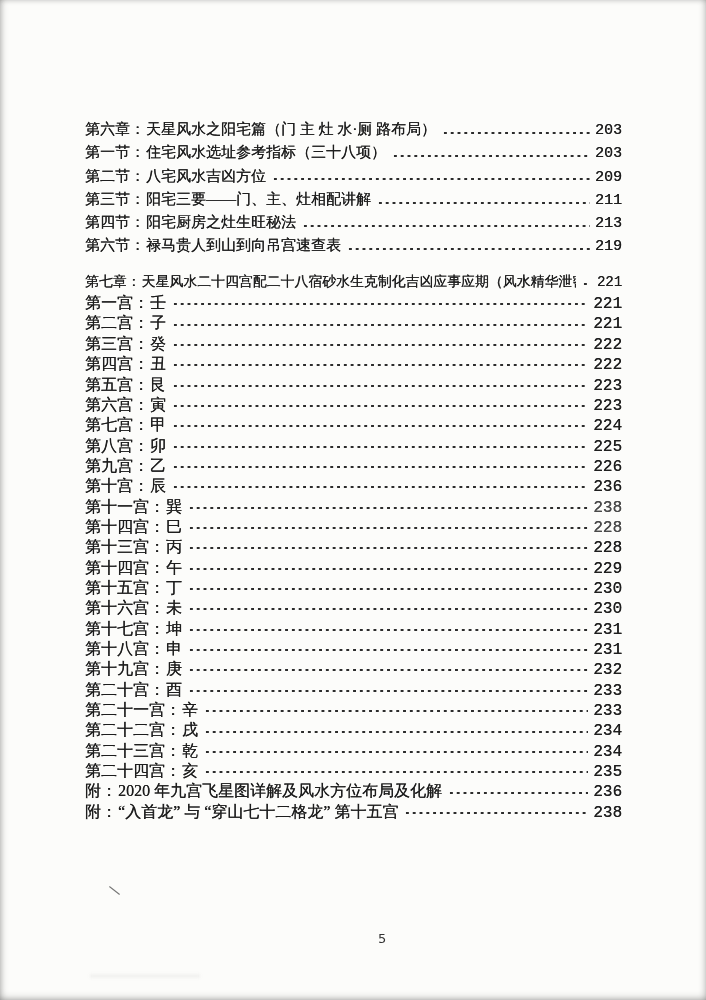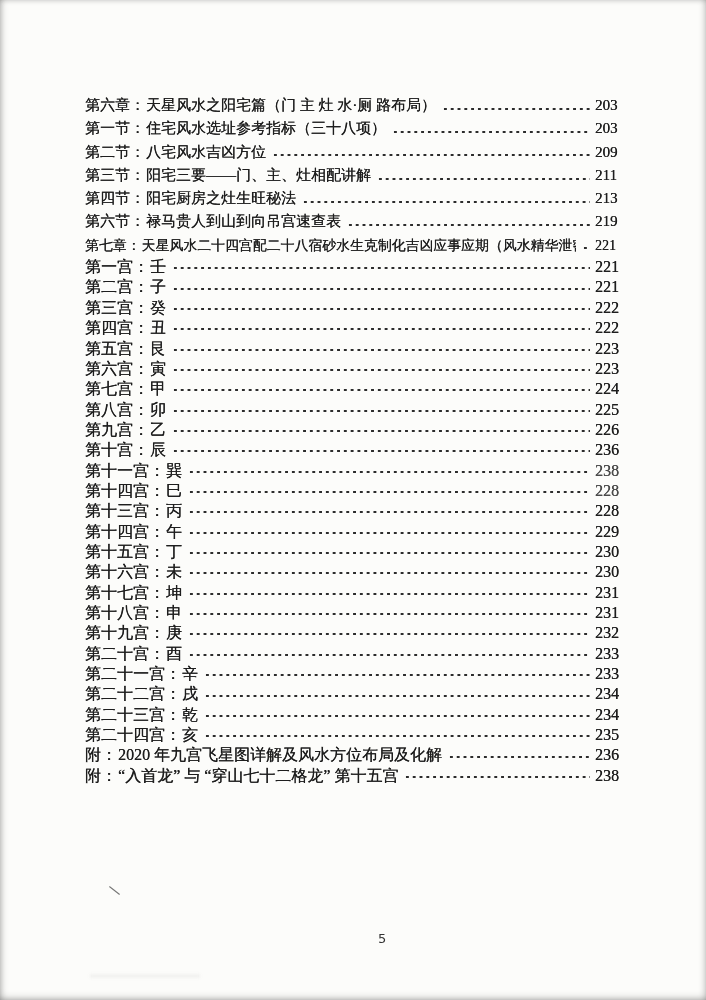--- a/index.html
+++ b/index.html
@@ -14,22 +14,22 @@
     box-shadow:
       inset 4px 0 7px -3px rgba(0,0,0,.28),
       inset -4px 0 7px -3px rgba(0,0,0,.20),
       inset 0 -5px 9px -4px rgba(0,0,0,.25),
       inset 0 4px 7px -4px rgba(0,0,0,.10);
   }
   .toc{
     position:absolute;
     left:85px;right:84px;top:96px;
   }
-  .section{display:block;}
-  .section + .section{margin-top:1px;}
+  .section{display:block;margin-top:24px;}
+  .section + .section{margin-top:13px;}
   .row{
     display:flex;
     align-items:baseline;
     color:#1e1e1e;
     text-shadow:0.3px 0 0 currentColor; 
   }
   .sec0 .row{height:23.3px;font-size:15px;}
   .sec1 .row{height:20.35px;font-size:16px;}
   .sec1 .row.chapter{font-size:13.9px;}
   .label{white-space:pre;flex:0 0 auto;}
@@ -42,22 +42,22 @@
     margin:2px 5px 0 6px;
     background-image:radial-gradient(circle,#2c2c2c 1.15px,rgba(0,0,0,0) 1.5px);
     background-size:6.8px 12px;
     background-position:left center;
     background-repeat:repeat-x;
   }
   .pagenum{
     white-space:pre;
     flex:0 0 auto;
     min-width:27px;
-    text-align:left;
-    font-family:Liberation Serif, serif;
+    text-align:right;
+    font-family:Liberation Mono, monospace;
   }
   .row.faded .pagenum{color:#4a4a4a;filter:blur(.4px);}
   .footer-pagenum{
     position:absolute;
     left:378px;top:931px;
     font-size:13px;color:#333;
     font-family:"DejaVu Sans",sans-serif;
   }
   .stray-mark{
     position:absolute;

